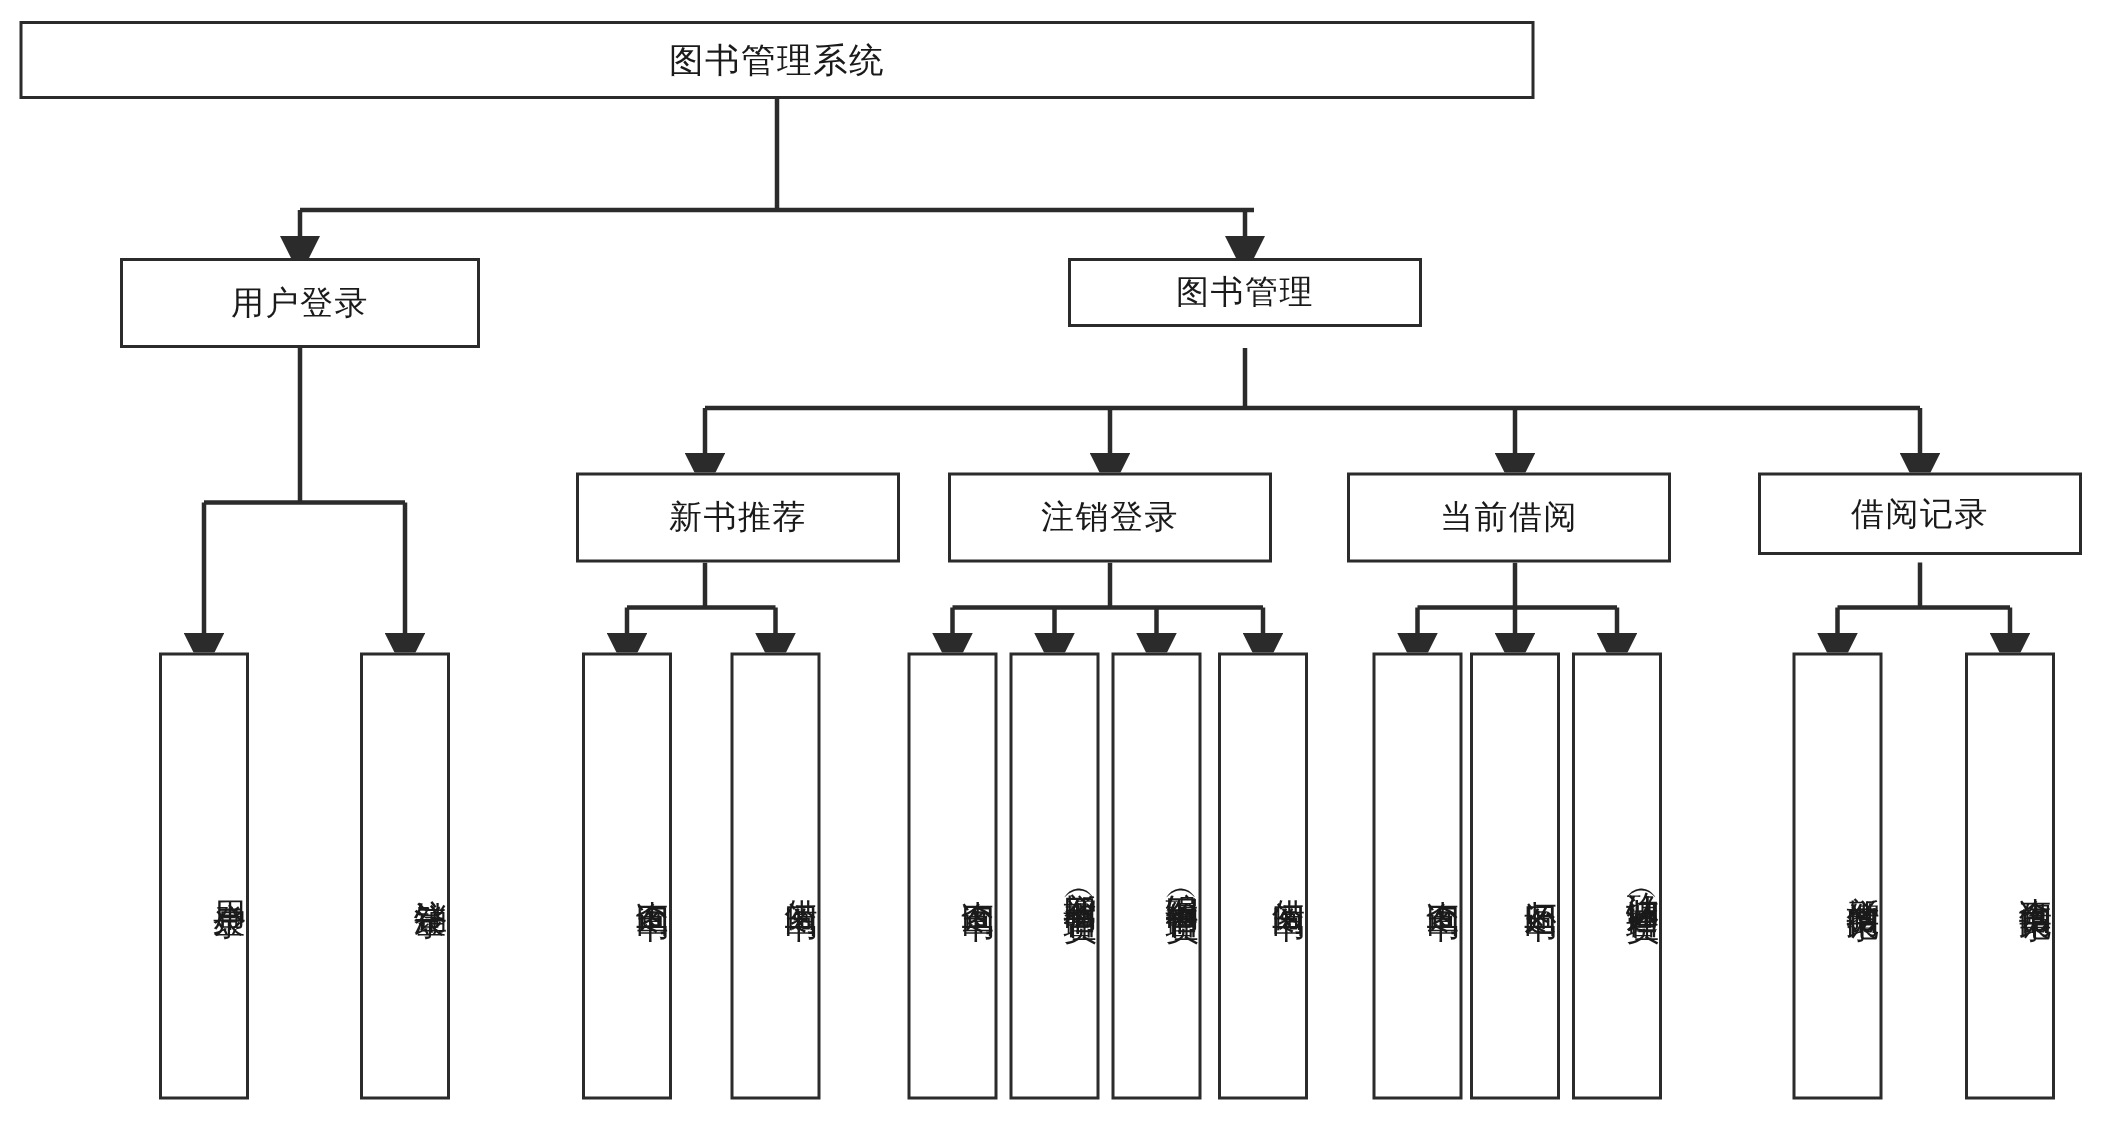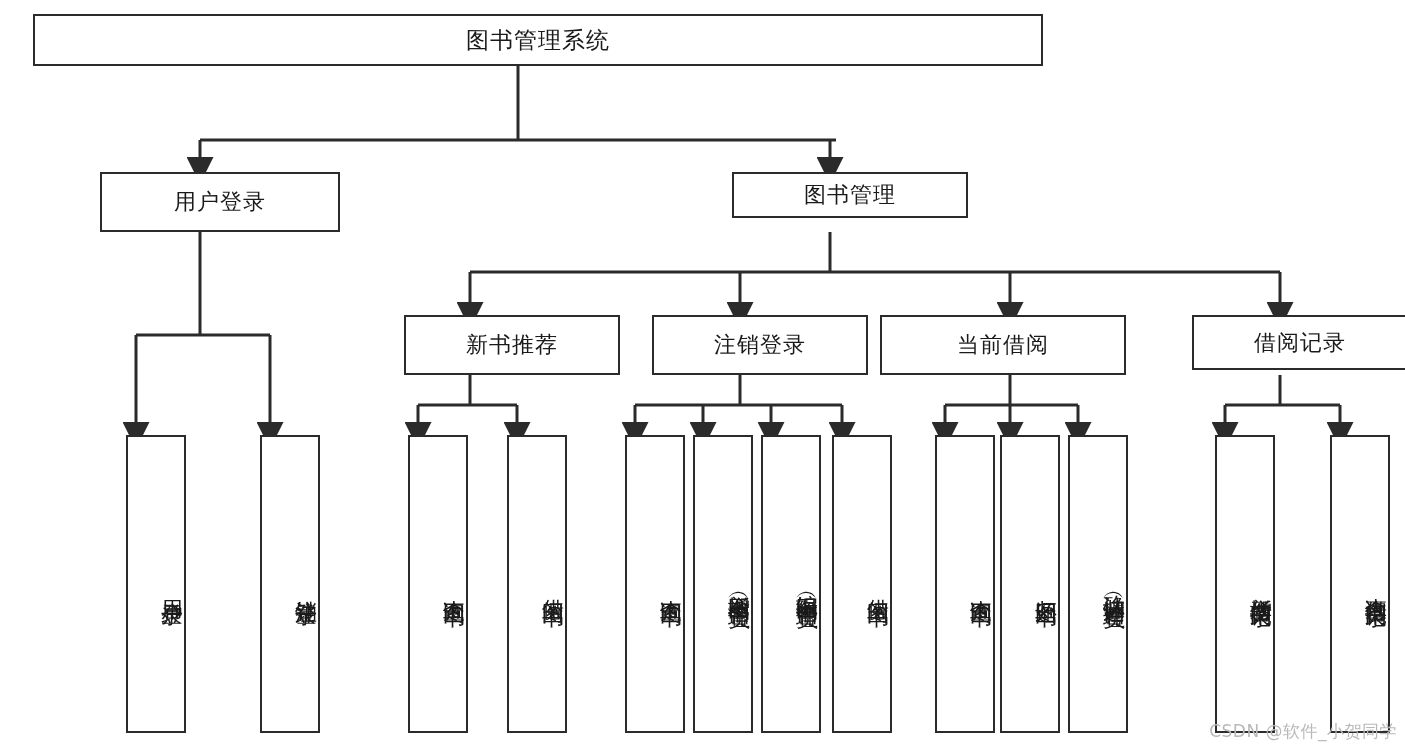--- a/index.html
+++ b/index.html
@@ -25,21 +25,20 @@
   }
   .node {
     position: absolute;
     box-sizing: border-box;
     border: 2.5px solid #2b2b2b;
     background: #ffffff;
     display: flex;
     align-items: center;
     justify-content: center;
     color: #1a1a1a;
-    margin-left: 20px;
   }
   .node.horiz {
     font-size: 22px;
     letter-spacing: 1px;
   }
   .node.vert {
     writing-mode: vertical-rl;
     text-orientation: upright;
     font-size: 22px;
     letter-spacing: 2px;
@@ -129,21 +128,21 @@
   <div class="node horiz" style="left:712px;top:172px;width:236px;height:46px;">
     <span>图书管理</span>
   </div>
 
   <div class="node horiz" style="left:384px;top:315px;width:216px;height:60px;">
     <span>新书推荐</span>
   </div>
   <div class="node horiz" style="left:632px;top:315px;width:216px;height:60px;">
     <span>注销登录</span>
   </div>
-  <div class="node horiz" style="left:860px;top:315px;width:246px;height:60px;">
+  <div class="node horiz" style="left:898px;top:315px;width:216px;height:60px;">
     <span>当前借阅</span>
   </div>
   <div class="node horiz" style="left:1172px;top:315px;width:216px;height:55px;">
     <span>借阅记录</span>
   </div>
 
   <div class="node vert" style="left:106px;top:435px;width:60px;height:298px;">
     <span>用户登录</span>
   </div>
   <div class="node vert" style="left:240px;top:435px;width:60px;height:298px;">
@@ -180,15 +179,14 @@
     <span>确认归还（管理员）</span>
   </div>
 
   <div class="node vert" style="left:1195px;top:435px;width:60px;height:298px;">
     <span>新增借阅记录</span>
   </div>
   <div class="node vert" style="left:1310px;top:435px;width:60px;height:298px;">
     <span>查询借阅记录</span>
   </div>
 
-  <div id="watermark">CSDN @软件_小贺同学</div>
 
 </div>
 
 </body></html>

